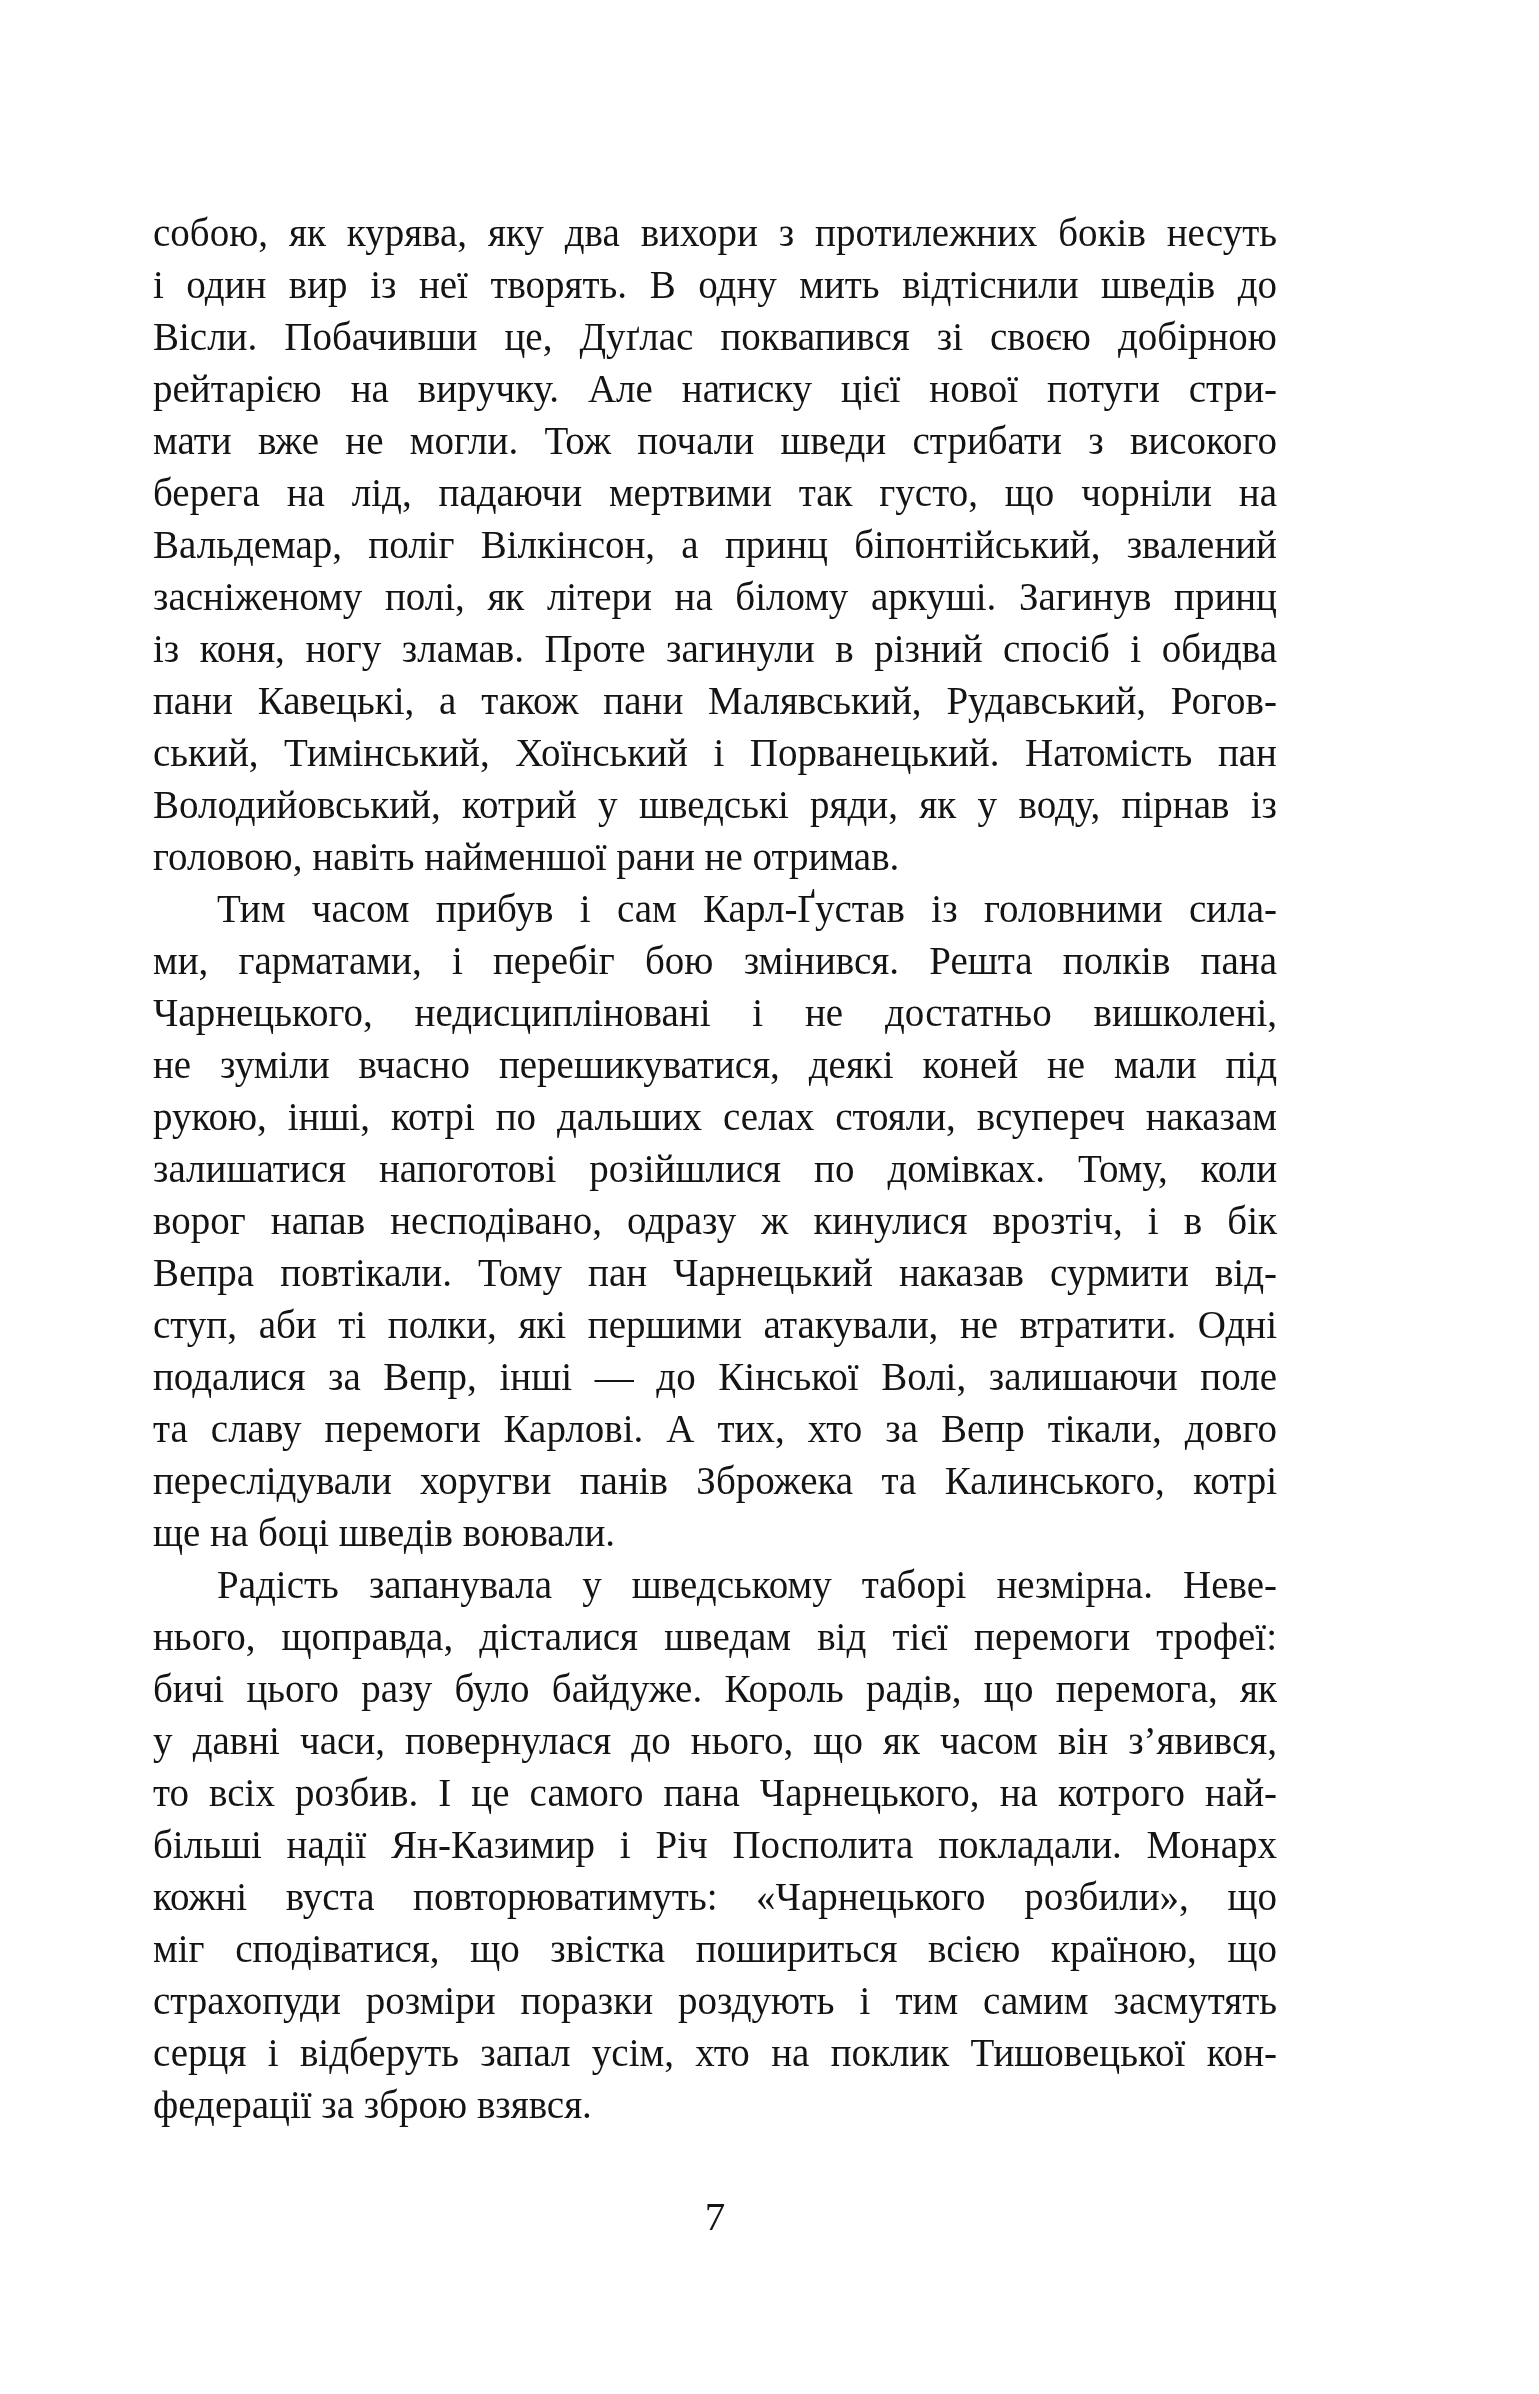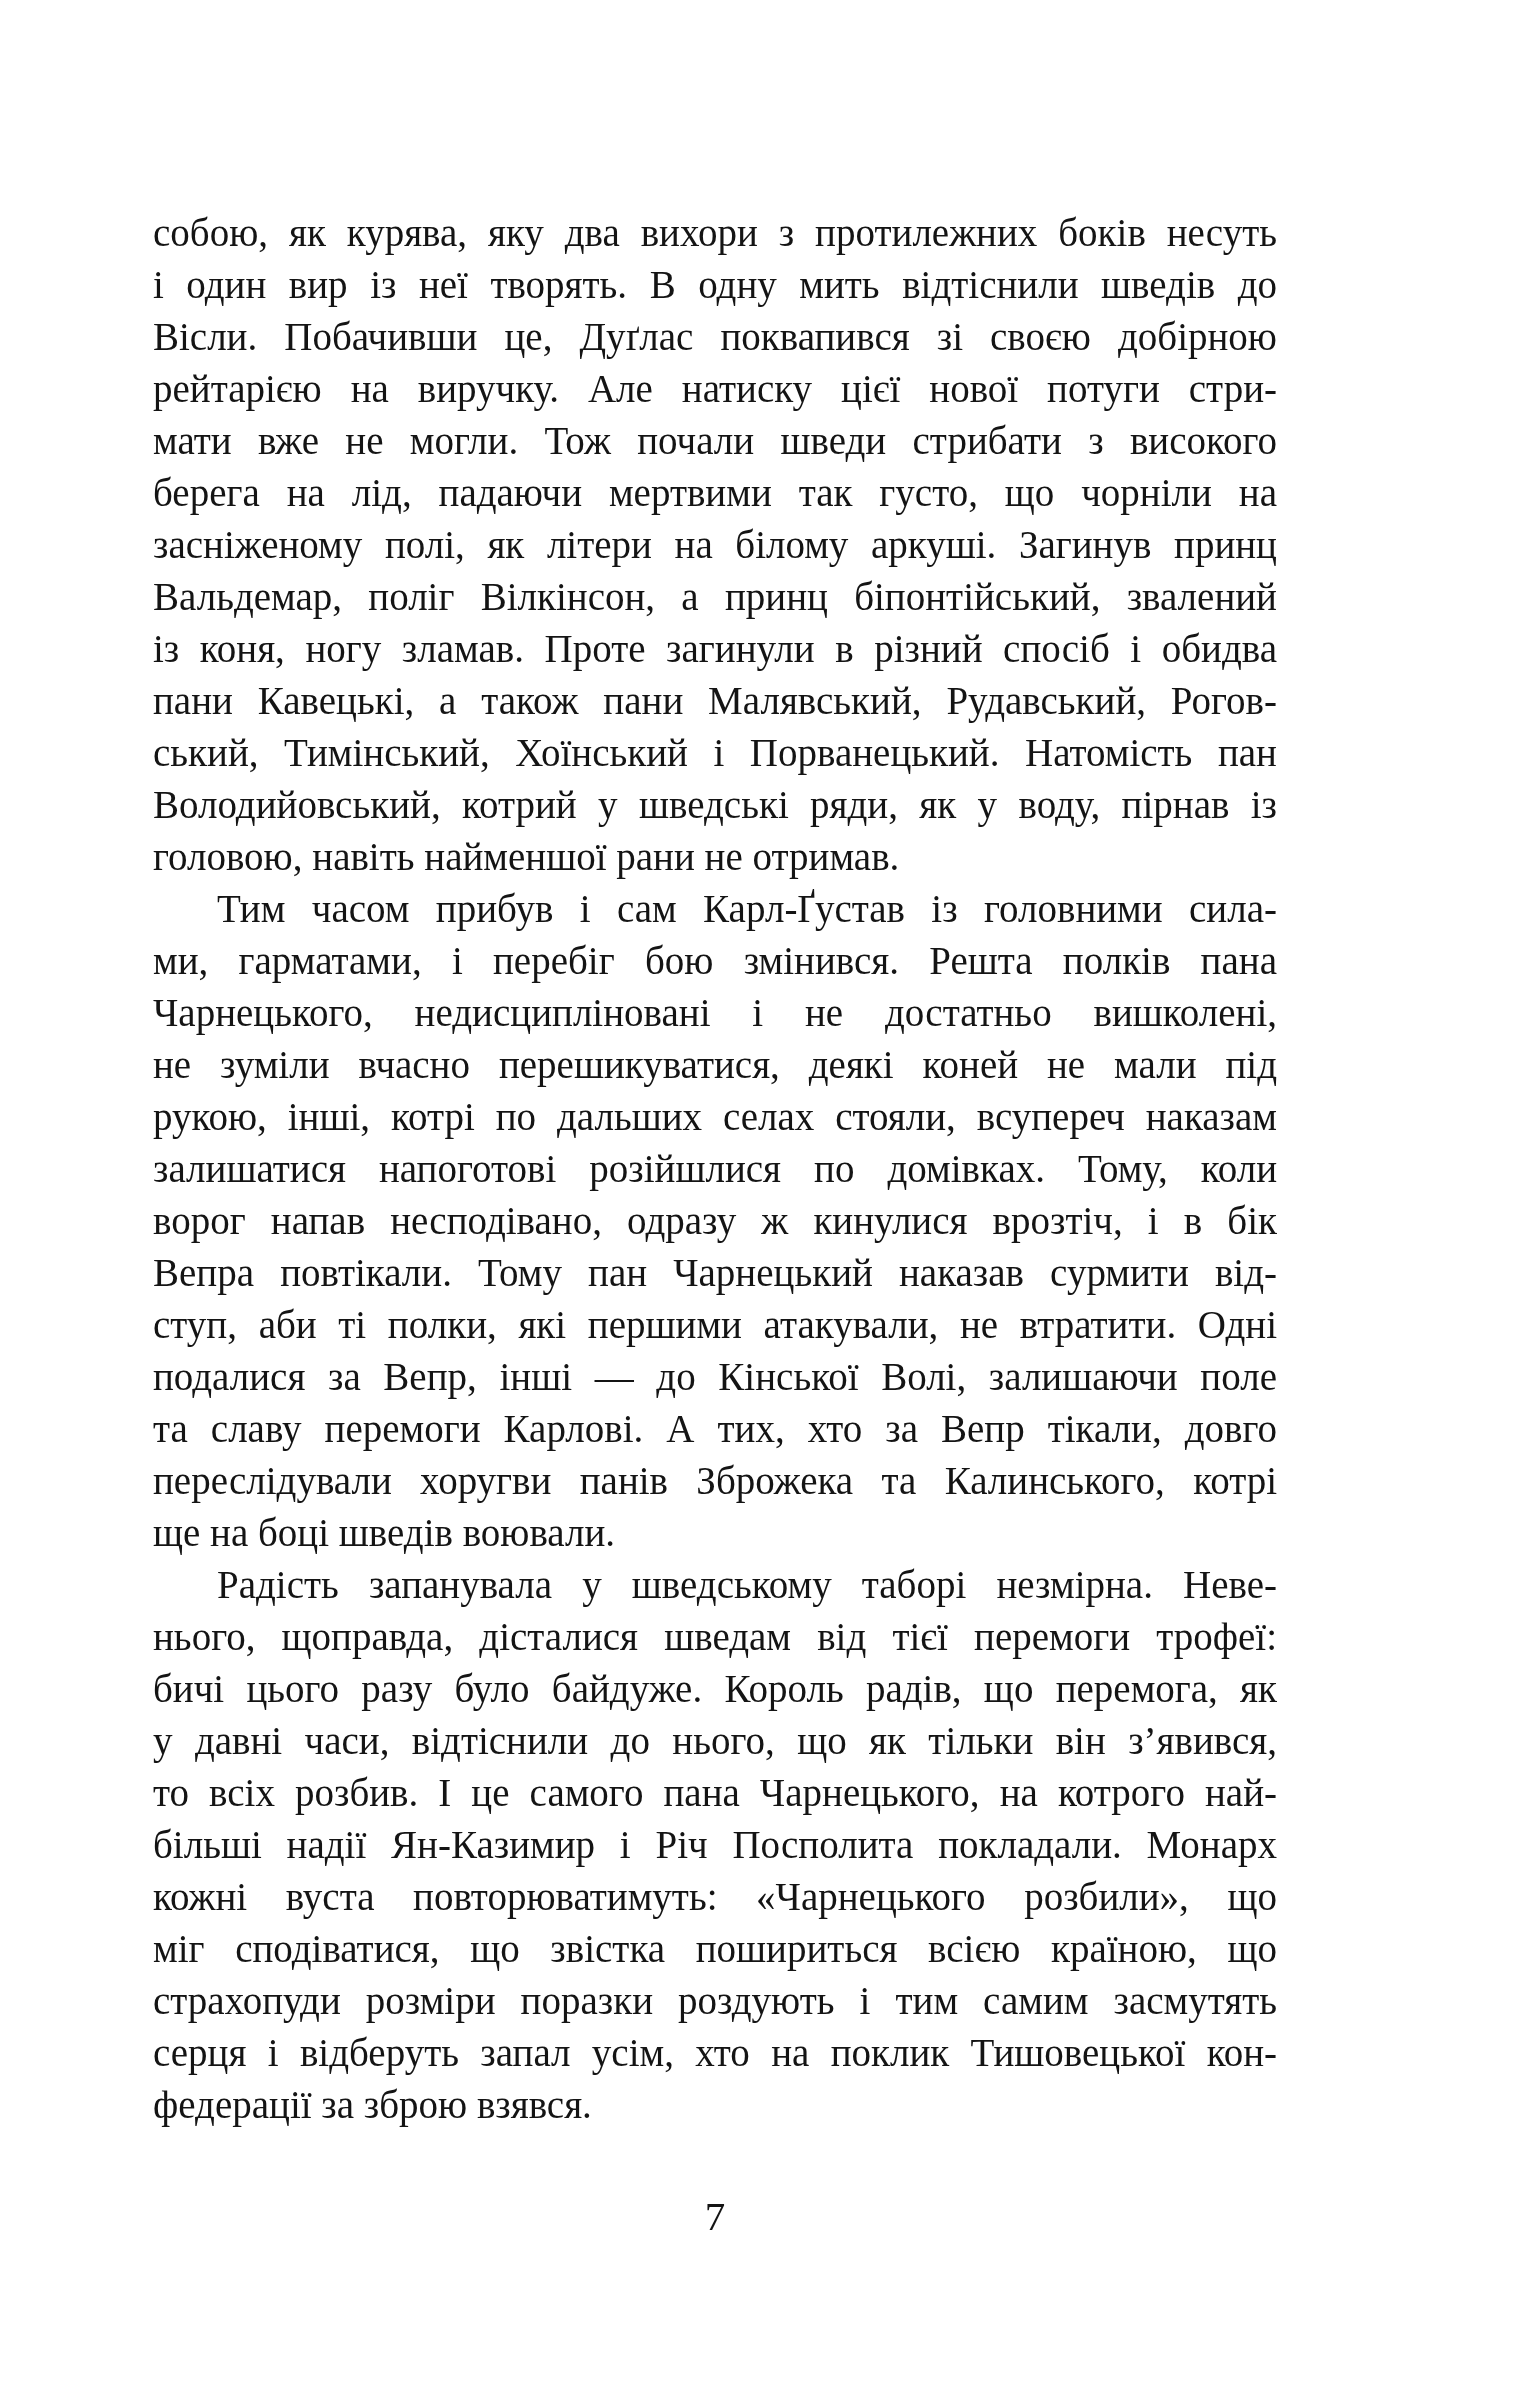--- a/index.html
+++ b/index.html
@@ -53,22 +53,22 @@
 
   <div class="textblock">
 
     <div class="para">
       <div class="line">собою, як курява, яку два вихори з протилежних боків несуть</div>
       <div class="line">і один вир із неї творять. В одну мить відтіснили шведів до</div>
       <div class="line">Вісли. Побачивши це, Дуґлас поквапився зі своєю добірною</div>
       <div class="line">рейтарією на виручку. Але натиску цієї нової потуги стри-</div>
       <div class="line">мати вже не могли. Тож почали шведи стрибати з високого</div>
       <div class="line">берега на лід, падаючи мертвими так густо, що чорніли на</div>
+      <div class="line">Вальдемар, поліг Вілкінсон, а принц біпонтійський, звалений</div>
       <div class="line">засніженому полі, як літери на білому аркуші. Загинув принц</div>
-      <div class="line">Вальдемар, поліг Вілкінсон, а принц біпонтійський, звалений</div>
       <div class="line">із коня, ногу зламав. Проте загинули в різний спосіб і обидва</div>
       <div class="line">пани Кавецькі, а також пани Малявський, Рудавський, Рогов-</div>
       <div class="line">ський, Тимінський, Хоїнський і Порванецький. Натомість пан</div>
       <div class="line">Володийовський, котрий у шведські ряди, як у воду, пірнав із</div>
       <div class="line plast">головою, навіть найменшої рани не отримав.</div>
     </div>
 
     <div class="para">
       <div class="line indent">Тим часом прибув і сам Карл-Ґустав із головними сила-</div>
       <div class="line">ми, гарматами, і перебіг бою змінився. Решта полків пана</div>
@@ -82,21 +82,21 @@
       <div class="line">подалися за Вепр, інші — до Кінської Волі, залишаючи поле</div>
       <div class="line">та славу перемоги Карлові. А тих, хто за Вепр тікали, довго</div>
       <div class="line">переслідували хоругви панів Зброжека та Калинського, котрі</div>
       <div class="line plast">ще на боці шведів воювали.</div>
     </div>
 
     <div class="para">
       <div class="line indent">Радість запанувала у шведському таборі незмірна. Неве-</div>
       <div class="line">нього, щоправда, дісталися шведам від тієї перемоги трофеї:</div>
       <div class="line">бичі цього разу було байдуже. Король радів, що перемога, як</div>
-      <div class="line">у давні часи, відтіснили до нього, що як тільки він з’явився,</div>
+      <div class="line">у давні часи, повернулася до нього, що як часом він з’явився,</div>
       <div class="line">то всіх розбив. І це самого пана Чарнецького, на котрого най-</div>
       <div class="line">більші надії Ян-Казимир і Річ Посполита покладали. Монарх</div>
       <div class="line">кожні вуста повторюватимуть: «Чарнецького розбили», що</div>
       <div class="line">міг сподіватися, що звістка пошириться всією країною, що</div>
       <div class="line">страхопуди розміри поразки роздують і тим самим засмутять</div>
       <div class="line">серця і відберуть запал усім, хто на поклик Тишовецької кон-</div>
       <div class="line plast">федерації за зброю взявся.</div>
     </div>
 
   </div>

